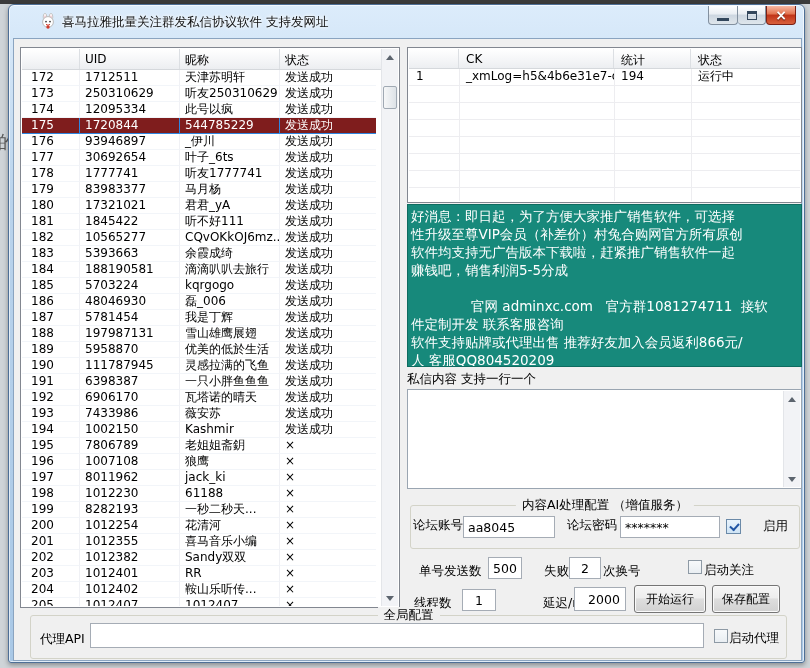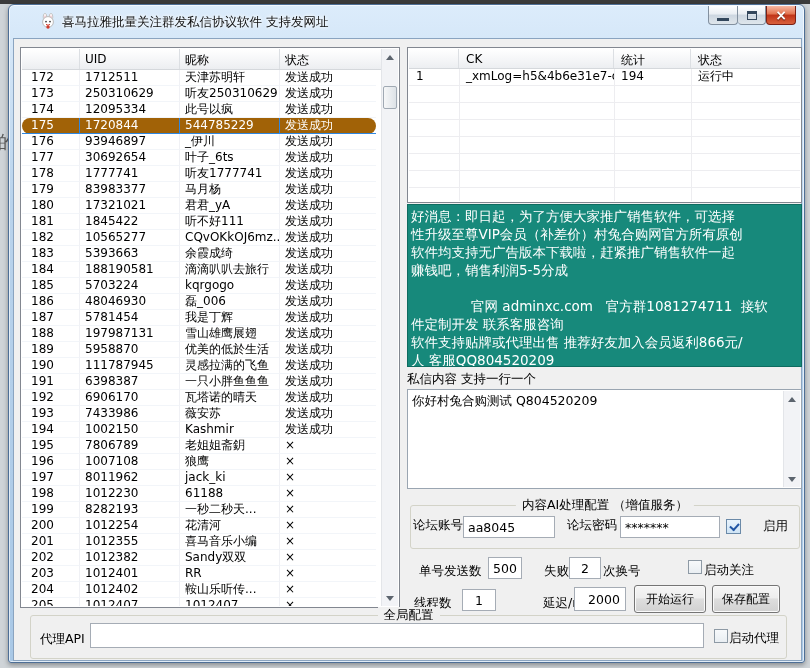--- a/index.html
+++ b/index.html
@@ -39,21 +39,21 @@
   .lt-header { position:absolute; left:1px; top:1px; width:360px; height:21px; display:flex;
     background:linear-gradient(#ffffff,#f4f5f7 60%,#eceef1); border-bottom:1px solid #d5d8dc; font-size:12px; }
   .lt-hc { border-right:1px solid #dcdfe3; padding:3px 0 0 5px; height:20px; overflow:hidden; white-space:nowrap; flex-shrink:0; }
   .lt-body { position:absolute; left:1px; top:22px; width:354px; bottom:1px; overflow:hidden; background:#fff; }
   .lt-row { display:flex; height:16px; font-size:12px; line-height:15px; color:#000; background:#fff; }
   .lt-c { overflow:hidden; white-space:nowrap; border-right:1px solid #f0f1f5; border-bottom:1px solid #f2f5f9; padding-left:5px; flex-shrink:0; }
   .lt-c0 { width:58px; padding-left:9px; }
   .lt-c1 { width:100px; }
   .lt-c2 { width:100px; }
   .lt-c3 { width:96px; border-right:none; }
-  .lt-row.selected { background:#a16207;border-radius:8px; }
+  .lt-row.selected { background:#7f1d1d; }
   .lt-row.selected .lt-c { color:#fff; border-color:#2e86e0; }
 
   
   .vscroll { position:absolute; top:1px; right:1px; width:17px; bottom:1px;
     background:#f2f3f6; border-left:1px solid #e3e5e9; }
   .sb-btn { position:absolute; left:0; width:16px; height:16px; display:flex; align-items:center; justify-content:center; }
   .sb-up { top:0; } .sb-down { bottom:0; }
   .tri-up { width:0; height:0; border-left:4px solid transparent; border-right:4px solid transparent; border-bottom:5px solid #5c646e; }
   .tri-down { width:0; height:0; border-left:4px solid transparent; border-right:4px solid transparent; border-top:5px solid #5c646e; }
   .sb-thumb { position:absolute; left:1px; top:37px; width:14px; height:23px;
@@ -389,21 +389,20 @@
 软件均支持无广告版本下载啦，赶紧推广销售软件一起
 赚钱吧，销售利润5-5分成
 
               官网 adminxc.com   官方群1081274711  接软
 件定制开发 联系客服咨询
 软件支持贴牌或代理出售 推荐好友加入会员返利866元/
 人 客服QQ804520209</div>
 
       <div class="msg-label">私信内容 支持一行一个</div>
       <div class="msg-box">
-        <div class="msg-text">你好村兔合购测试 Q804520209</div>
         <div class="vscroll">
           <div class="sb-btn sb-up">
               <span class="tri-up"></span>
             </div>
           <div class="sb-btn sb-down">
               <span class="tri-down"></span>
             </div>
         </div>
       </div>
 

